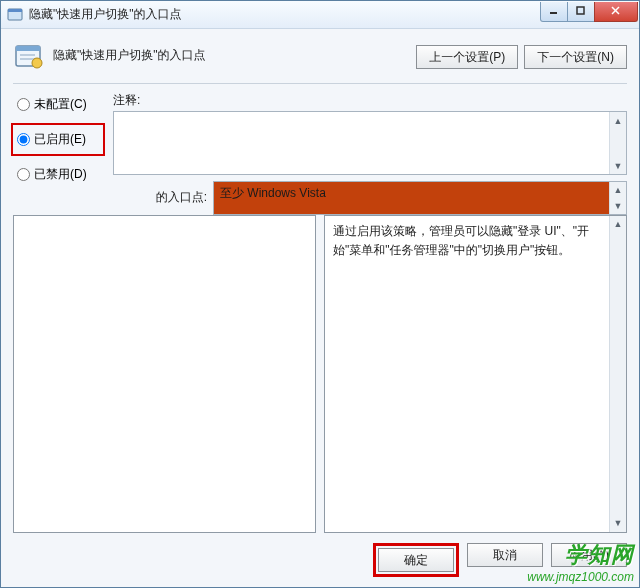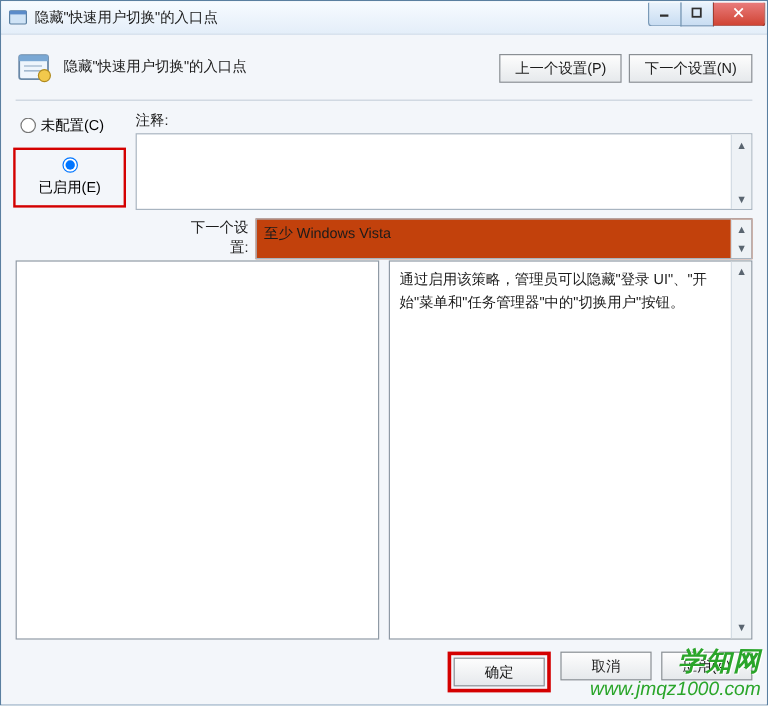--- a/index.html
+++ b/index.html
@@ -129,21 +129,20 @@
     display: flex;
     align-items: center;
     gap: 4px;
     padding: 2px 4px;
   }
   .radio-item input { margin: 0; }
   .radio-item.highlight {
     border: 2px solid #d40000;
     padding: 6px 4px;
     margin: -2px -2px;
-    flex-direction: column;
   }
   .comment-col {
     flex: 1;
     display: flex;
     flex-direction: column;
   }
   .field-label {
     color: #1b1b1b;
     margin-bottom: 2px;
     padding-left: 0;
@@ -239,21 +238,21 @@
   }
   .watermark .wm-cn {
     font-size: 22px;
     font-weight: bold;
     font-style: italic;
     color: #2aa52a;
     letter-spacing: 1px;
     text-shadow: 1px 1px 0 #fff;
   }
   .watermark .wm-url {
-    font-size: 16px;
+    font-size: 12px;
     color: #2aa52a;
     font-style: italic;
   }
 </style>
 </head>
 <body>
 
 <div class="window">
 
   <div class="titlebar">
@@ -308,32 +307,36 @@
     <div class="config-row">
       <div class="radio-col">
         <label class="radio-item">
           <input type="radio" name="cfg" style="">
           <span>未配置(C)</span>
         </label>
         <label class="radio-item highlight">
           <input type="radio" name="cfg" checked="" style="">
           <span>已启用(E)</span>
         </label>
+        <label class="radio-item">
+          <input type="radio" name="cfg" style="">
+          <span>已禁用(D)</span>
+        </label>
       </div>
       <div class="comment-col">
         <div class="field-label">注释:</div>
         <div class="textbox">
           <span></span>
           <div class="scroll-track">
             <div class="scroll-arrow">▲</div>
             <div class="scroll-arrow">▼</div>
           </div>
         </div>
         <div class="platform-row">
-          <div class="field-label platform-label">下一个设置:</div>
+          <div class="field-label platform-label">的入口点:</div>
           <div class="platform-box">
             <span>至少 Windows Vista</span>
             <div class="scroll-track">
               <div class="scroll-arrow">▲</div>
               <div class="scroll-arrow">▼</div>
             </div>
           </div>
         </div>
       </div>
     </div>

